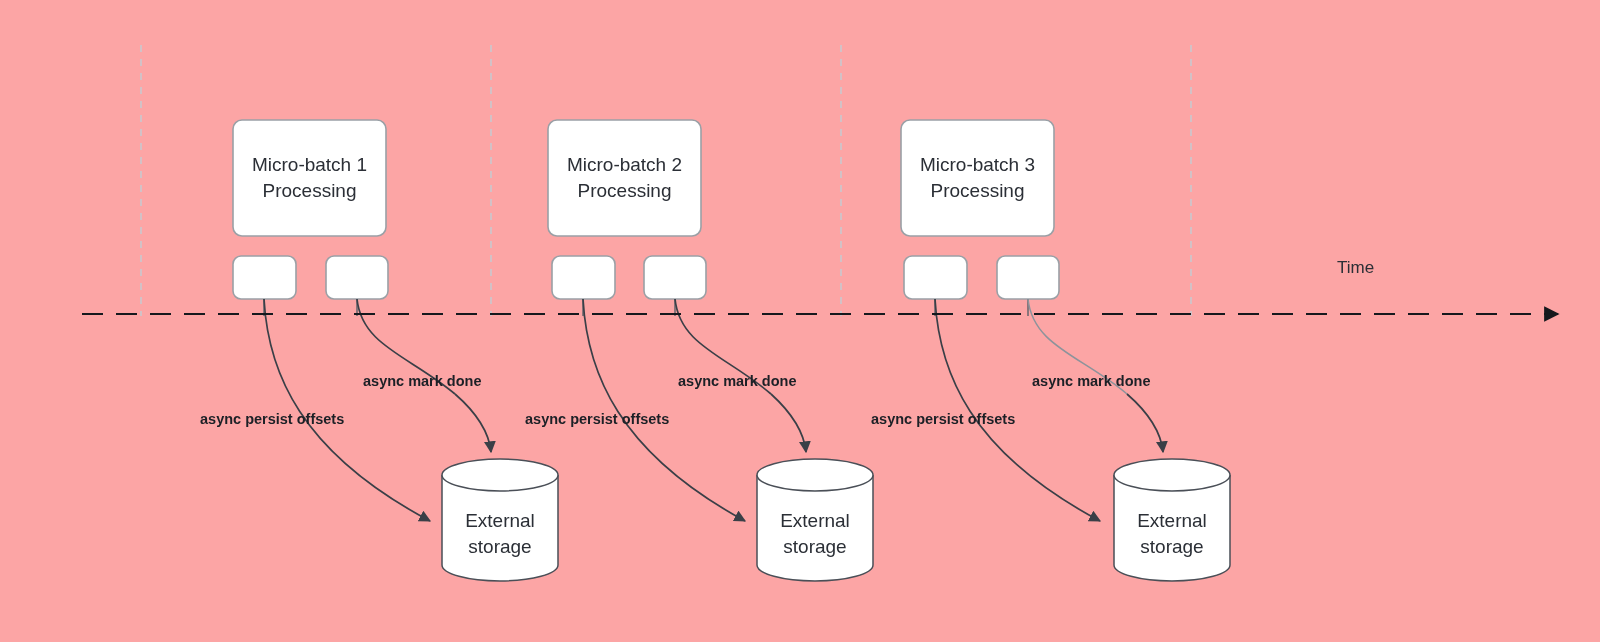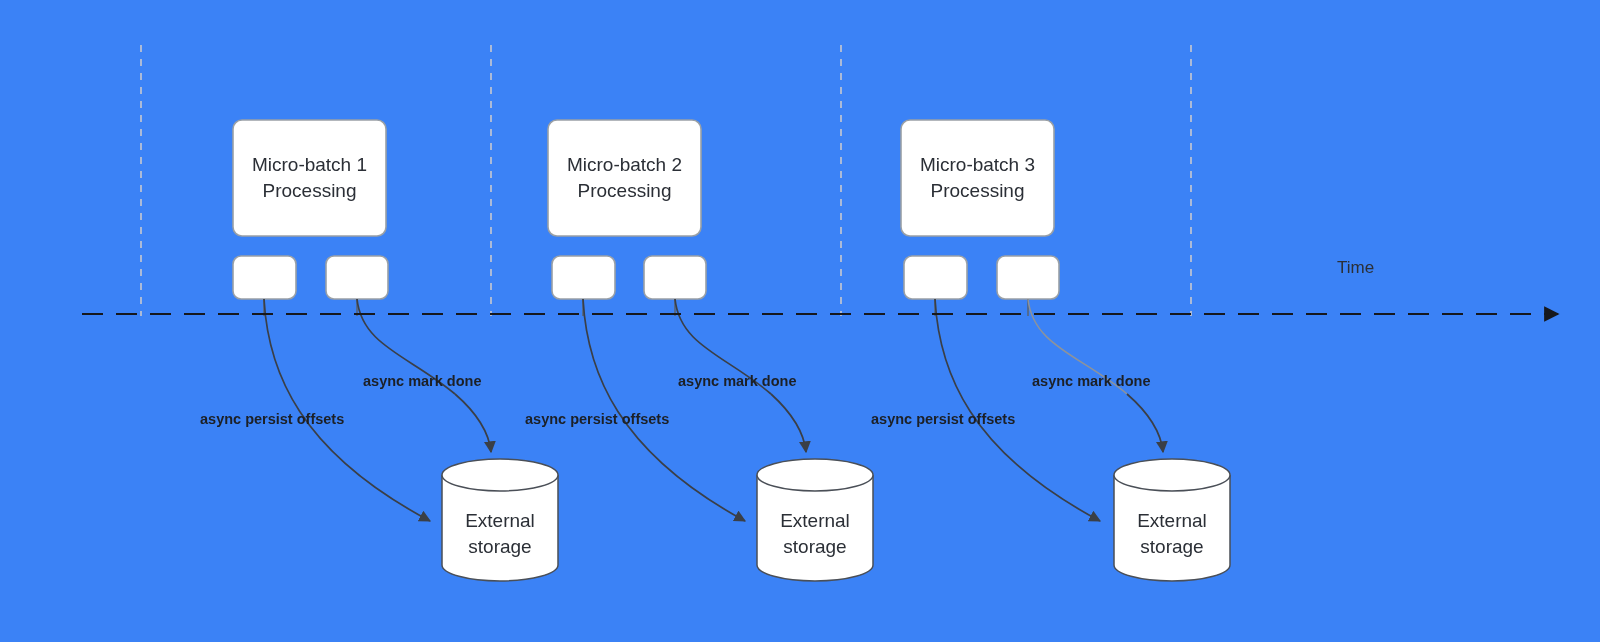--- a/index.html
+++ b/index.html
@@ -8,21 +8,21 @@
     padding: 0;
     background: #ffffff;
   }
   body {
     font-family: "Liberation Sans", sans-serif;
   }
   #diagram-root {
     position: relative;
     width: 1600px;
     height: 642px;
-    background: #3b82f6;
+    background: #fca5a5;
     overflow: hidden;
   }
   #diagram-svg {
     position: absolute;
     top: 0;
     left: 0;
     width: 1600px;
     height: 642px;
     display: block;
   }

